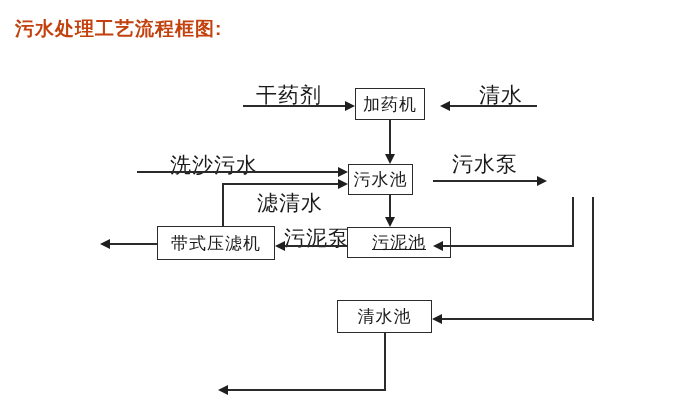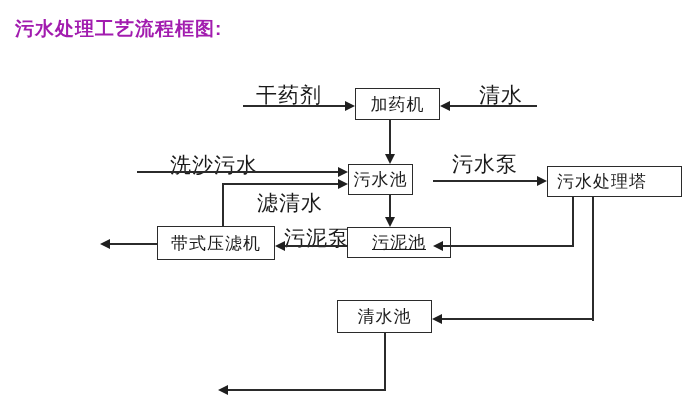--- a/index.html
+++ b/index.html
@@ -3,21 +3,21 @@
 <meta charset="utf-8">
 <style>
   html,body{margin:0;padding:0;background:#fff;}
   .canvas{
     position:relative;width:700px;height:420px;background:#ffffff;
     font-family:"Liberation Sans","DejaVu Sans",sans-serif;
     color:#1a1a1a;overflow:hidden;
   }
   .title{
     position:absolute;left:15px;top:16px;
-    font-size:19px;font-weight:bold;letter-spacing:1px;color:#a21caf;
+    font-size:19px;font-weight:bold;letter-spacing:1px;color:#c2410c;
   }
   .node{
     position:absolute;border:1.6px solid #2b2b2b;background:#fff;
     display:flex;align-items:center;justify-content:center;
     font-size:17px;letter-spacing:1px;color:#1a1a1a;box-sizing:border-box;
   }
   .node.align-left{justify-content:flex-start;padding-left:9px;}
   .flabel{
     position:absolute;font-size:21px;letter-spacing:1px;color:#1a1a1a;white-space:nowrap;
   }
@@ -28,25 +28,24 @@
   .ah.left{border-right:10px solid #1f1f1f;border-top:5px solid transparent;border-bottom:5px solid transparent;}
   .ah.down{border-top:10px solid #1f1f1f;border-left:5px solid transparent;border-right:5px solid transparent;}
 </style>
 </head>
 <body>
 
 <div class="canvas">
 
   <div class="title">污水处理工艺流程框图:</div>
 
-  <div class="node" style="left:355px;top:88px;width:85px;height:32px;">加药机</div>
+  <div class="node" style="left:355px;top:88px;width:70px;height:32px;">加药机</div>
 
   <div class="node" style="left:348px;top:164px;width:65px;height:31px;">污水池</div>
 
-  <div class="node align-left" style="left:547px;top:166px;width:135px;height:31px;">污水处理塔</div>
 
   <div class="node" style="left:347px;top:227px;width:104px;height:31px;text-decoration:underline;">污泥池</div>
 
   <div class="node" style="left:157px;top:226px;width:118px;height:34px;">带式压滤机</div>
 
   <div class="node" style="left:337px;top:300px;width:95px;height:33px;">清水池</div>
 
   <div class="flabel" style="left:256px;top:81px;">干药剂</div>
   <div class="flabel" style="left:479px;top:81px;">清水</div>
   <div class="flabel" style="left:170px;top:151px;">洗沙污水</div>

